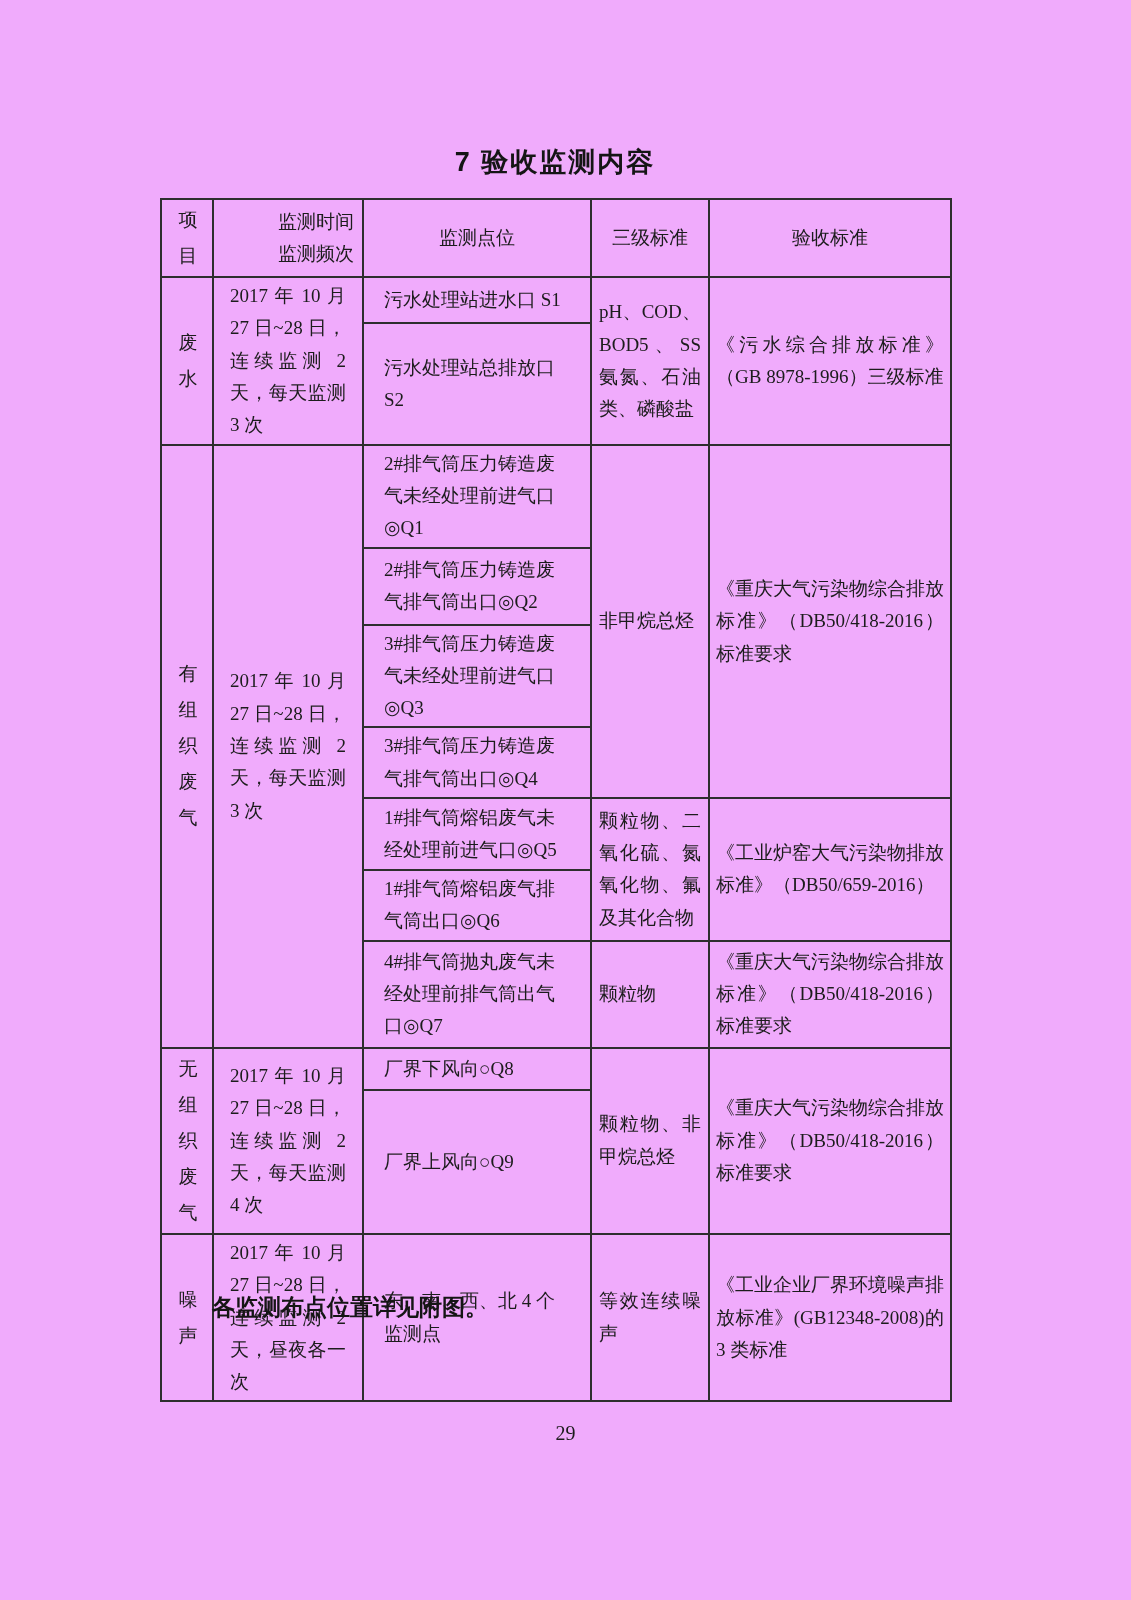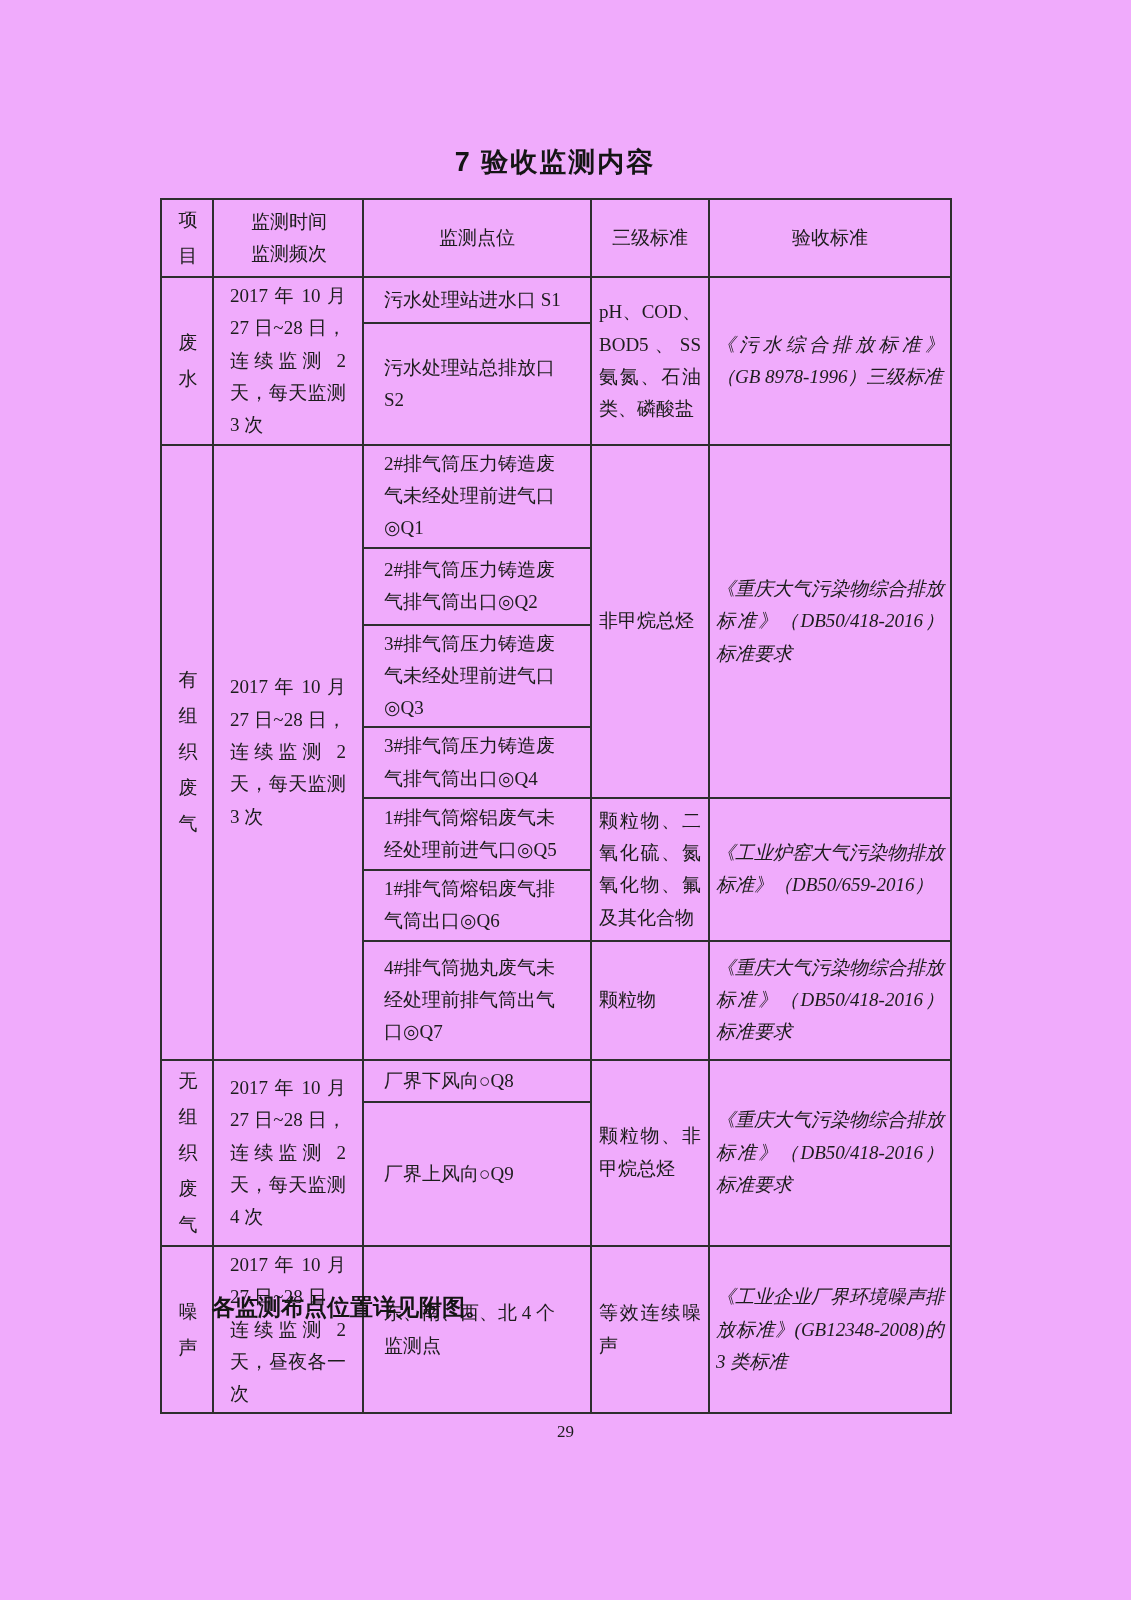--- a/index.html
+++ b/index.html
@@ -43,42 +43,42 @@
     overflow: hidden;
   }
   .monitor-table th { text-align: center; }
   .vtext {
     width: 1.1em;
     margin: 0 auto;
     word-break: break-all;
     text-align: right;
     line-height: 1.9;
   }
-  .preline { white-space: pre-line; text-align: center; padding-left: 2px; }
+  .preline { white-space: pre-line; text-align: right; padding-left: 2px; }
   td.sched { text-align: justify; text-justify: inter-character; padding: 2px 16px; }
   td.pt    { text-align: left;    padding: 2px 20px; }
   td.par   { text-align: justify; text-justify: inter-character; padding: 2px 7px; }
-  td.std   { text-align: justify; text-justify: inter-character; padding: 10px 6px; font-style: italic; }
+  td.std   { text-align: justify; text-justify: inter-character; padding: 4px 6px; }
   .note {
     position: absolute;
     top: 1292px;
     left: 212px;
     margin: 0;
     font-family: "Liberation Sans", "DejaVu Sans", sans-serif;
     font-size: 23px;
     font-weight: bold;
     color: #151515;
   }
   .pageno {
     position: absolute;
     top: 1422px;
     left: 0;
     width: 1131px;
     text-align: center;
-    font-size: 17px;
+    font-size: 20px;
   }
 </style>
 </head>
 <body>
 
 <div class="page">
 
   <h1 class="title">7 验收监测内容</h1>
 
   <table class="monitor-table">

